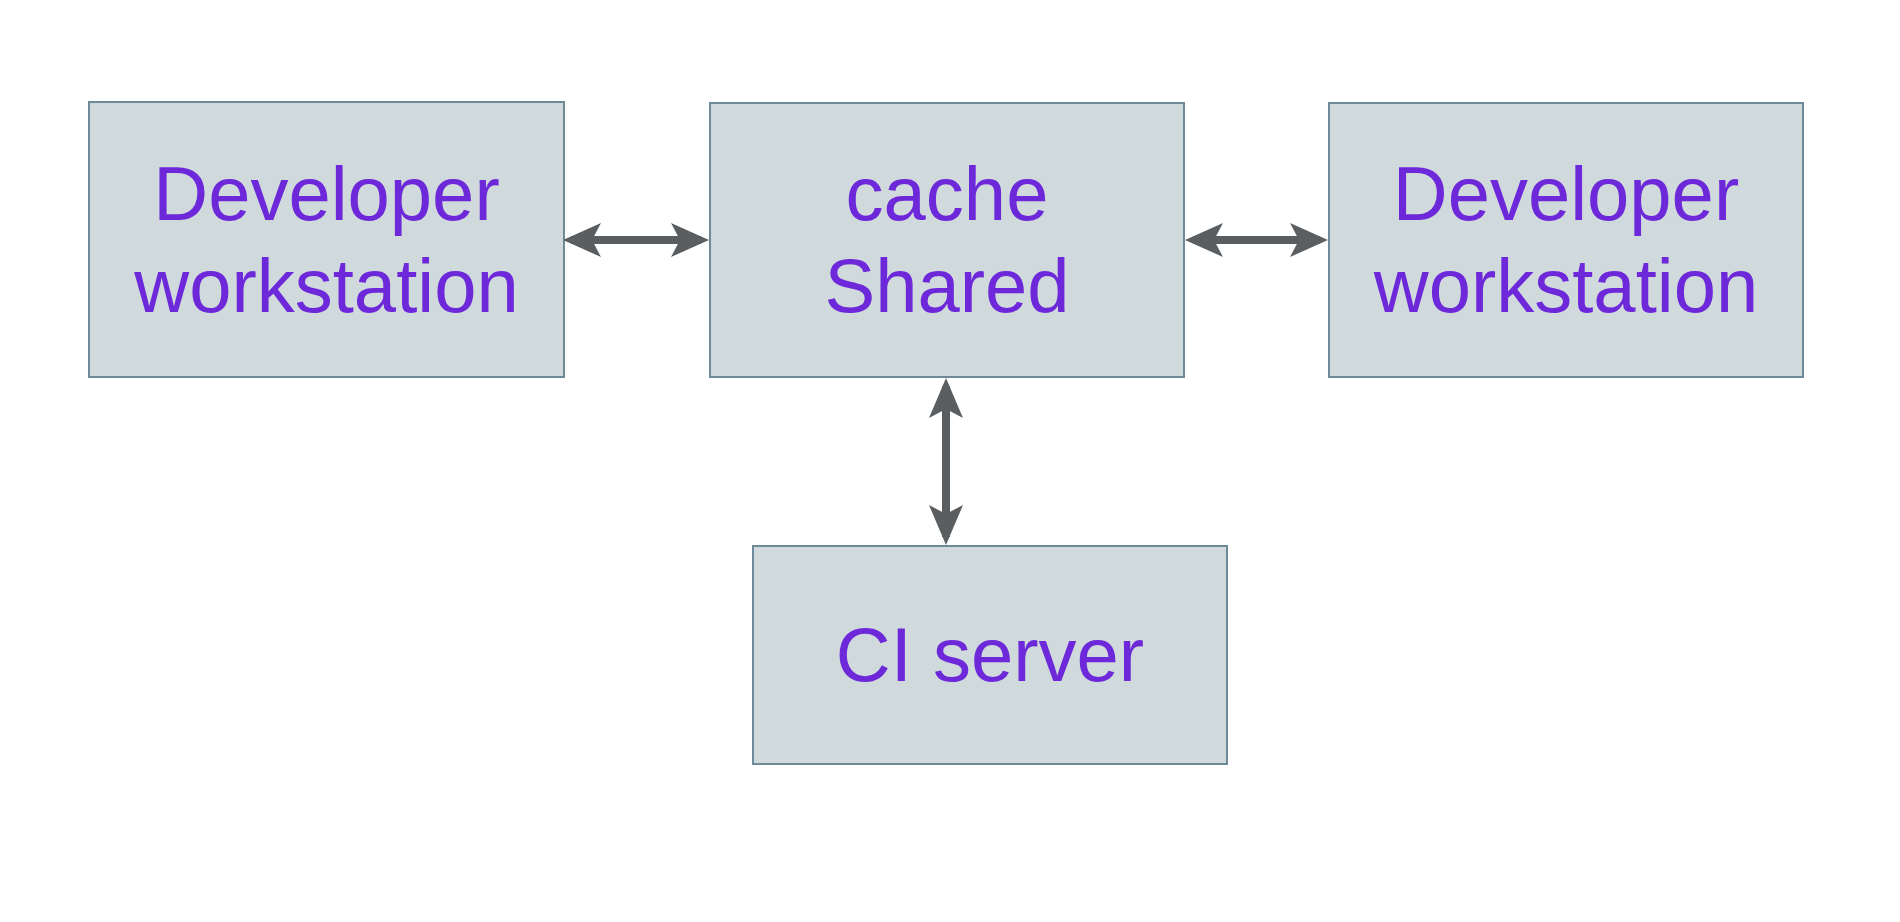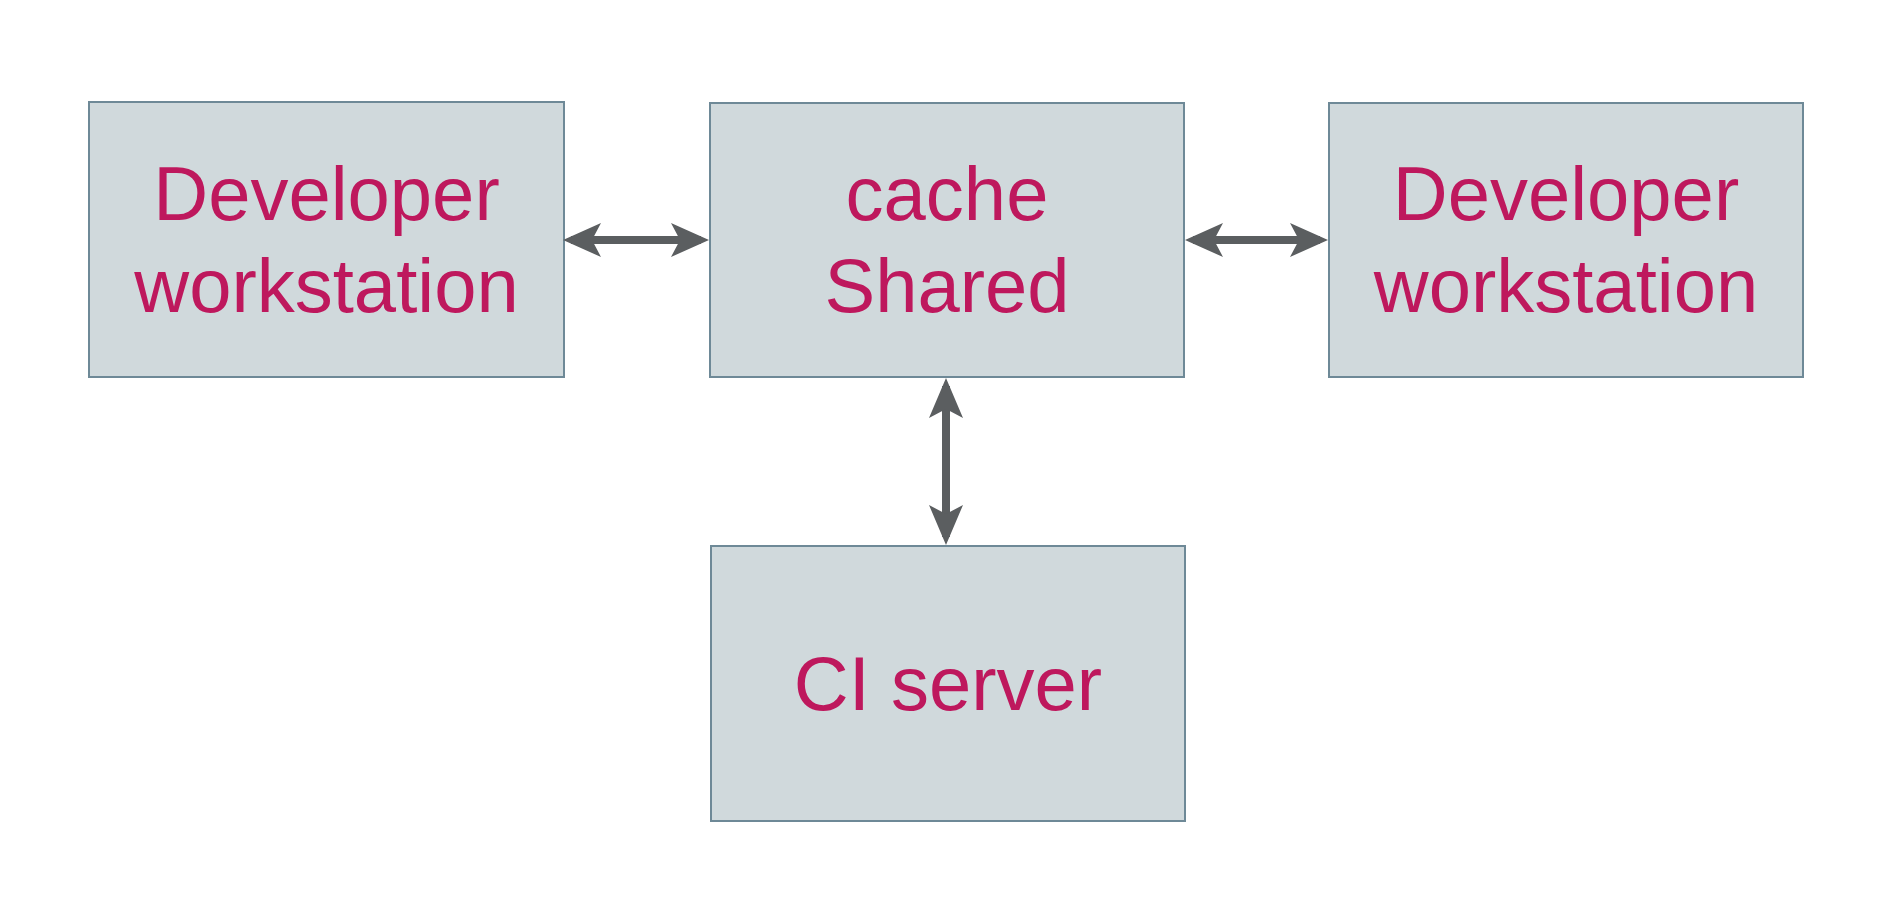--- a/index.html
+++ b/index.html
@@ -23,28 +23,28 @@
     display: flex;
     flex-direction: column;
     align-items: center;
     justify-content: center;
     text-align: center;
   }
   .node .line {
     display: block;
     font-size: 76px;
     line-height: 92px;
-    color: #be185d;
+    color: #6d28d9;
     letter-spacing: 0px;
     white-space: nowrap;
   }
   .node-dev-left  { left: 88px;   top: 101px; width: 477px; height: 277px; }
   .node-cache     { left: 709px;  top: 102px; width: 476px; height: 276px; }
   .node-dev-right { left: 1328px; top: 102px; width: 476px; height: 276px; }
-  .node-ci        { left: 710px;  top: 545px; width: 476px; height: 277px; }
+  .node-ci        { left: 752px;  top: 545px; width: 476px; height: 220px; }
 
   .arrow {
     position: absolute;
     display: block;
   }
   .arrow-h-left  { left: 563px; top: 219px; }
   .arrow-h-right { left: 1185px; top: 219px; }
   .arrow-v       { left: 925px; top: 378px; }
   .arrow-shape { fill: #5b5e60; stroke: none; }
 </style>

